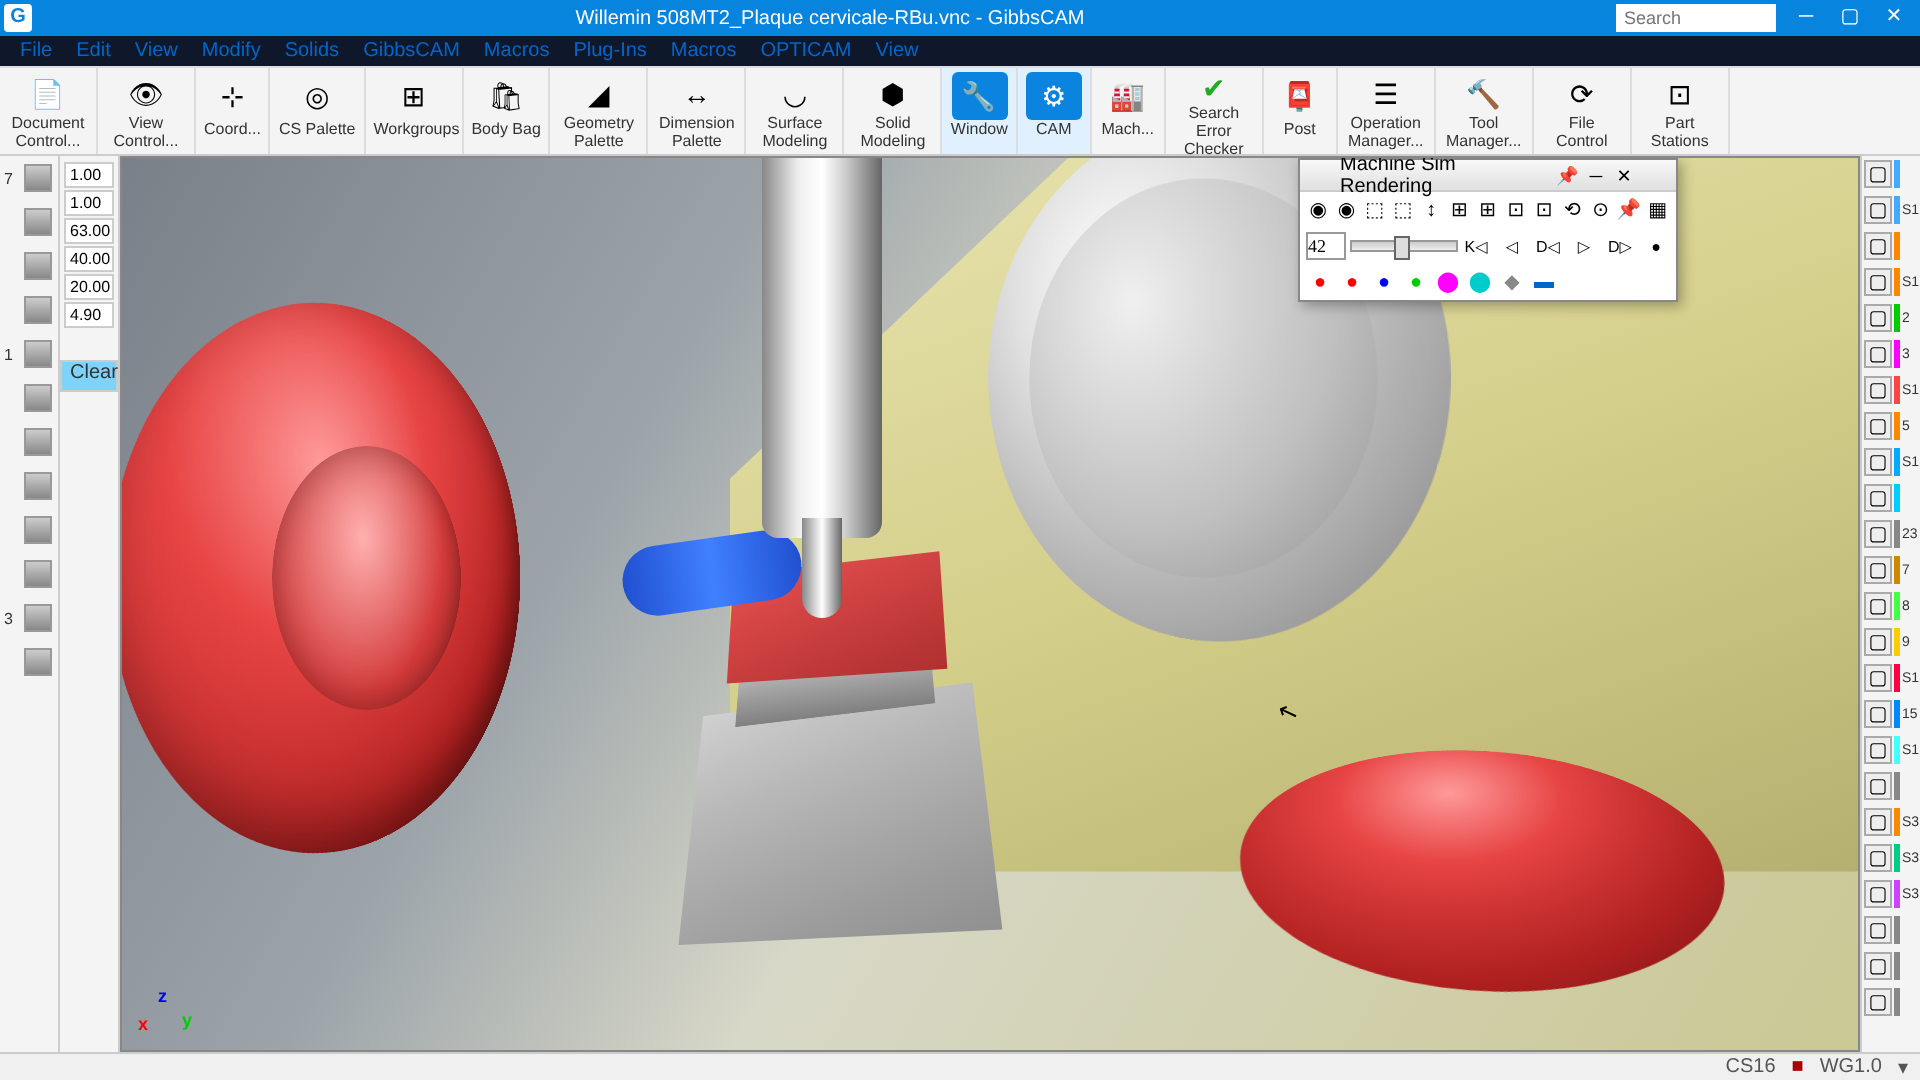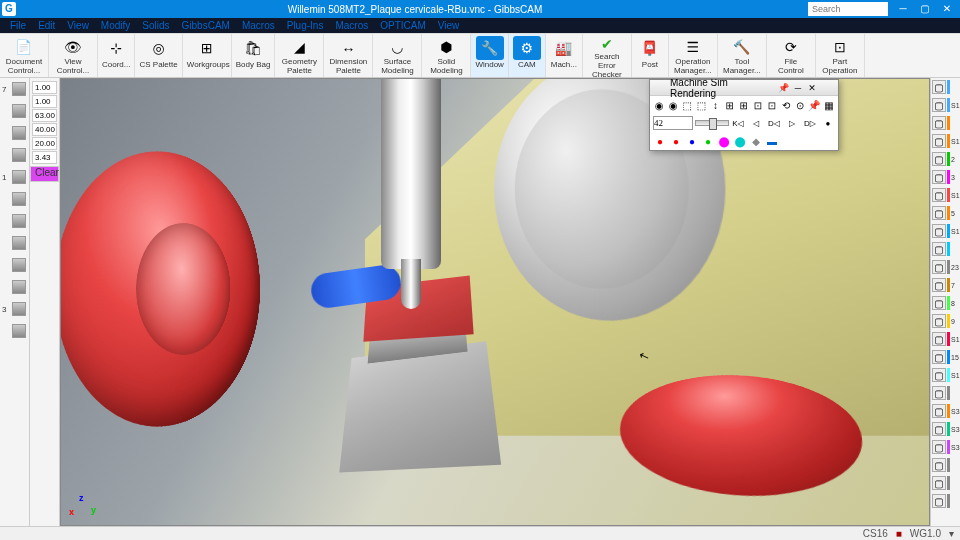--- a/index.html
+++ b/index.html
@@ -17,21 +17,21 @@
 .rgroup .lbl{font-size:8px;color:#333;text-align:center;white-space:nowrap}
 .single .lbl{max-width:40px;white-space:normal;line-height:9px}
 .bigicon{width:28px;height:24px}
 .workspace{position:absolute;top:78px;left:0;right:0;bottom:14px;display:flex}
 .leftdock{width:30px;background:#f4f4f4;border-right:1px solid #ccc;display:flex;flex-direction:column;overflow:hidden}
 .tooltab{height:22px;display:flex;align-items:center;padding:2px;gap:2px;cursor:pointer;font-size:8px}
 .tooltab .tn{width:8px;font-size:8px;color:#333}
 .tooltab .tic{width:14px;height:14px;background:linear-gradient(#ccc,#888);border:1px solid #999}
 .leftmid{width:30px;background:#f4f4f4;padding-top:2px;border-right:1px solid #ccc}
 .dimrow{font-size:8px;padding:1px 2px;background:#fff;border:1px solid #ccc;margin:1px 2px}
-.clearbar{height:16px;background:#d946ef;border:1px solid #ccc;margin-top:2px;text-align:center;padding:0 4px;font-size:10px;color:#333}
+.clearbar{height:16px;background:#7dd3fc;border:1px solid #ccc;margin-top:16px;text-align:center;padding:0 4px;font-size:10px;color:#333}
 .viewport{flex:1;position:relative;background:linear-gradient(120deg,#7a8088 0%,#9ca4aa 30%,#d8d8c8 50%,#cac893 100%);overflow:hidden;border:1px solid #888}
 .rightdock{width:30px;background:#f4f4f4;border-left:1px solid #ccc;display:flex;flex-direction:column;overflow:hidden}
 .opitem{height:18px;display:flex;align-items:center;gap:1px;padding:1px;cursor:pointer}
 .opitem .opn{width:6px;font-size:7px;color:#333}
 .opitem .opic{width:14px;height:14px;border:1px solid #aaa;display:flex;align-items:center;justify-content:center;font-size:10px}
 .opitem .opbar{width:3px;height:14px}
 .floater{position:absolute;top:0;right:90px;width:190px;background:#fff;border:1px solid #888;box-shadow:2px 2px 6px rgba(0,0,0,.3);z-index:10}
 .floater .fh{height:16px;background:linear-gradient(#f8f8f8,#e0e0e0);display:flex;align-items:center;padding:0 20px;font-size:10px;border-bottom:1px solid #ccc}
 .floater .fh span:first-child{flex:1}
 .fbtn{width:12px;height:12px;text-align:center;line-height:12px;cursor:pointer;margin-left:2px;font-size:9px}
@@ -149,21 +149,21 @@
   <div class="rgroup single">
       <div class="ricon bigicon">🔨</div>
       <div class="lbl">Tool Manager...</div>
     </div>
   <div class="rgroup single">
       <div class="ricon bigicon">⟳</div>
       <div class="lbl">File Control</div>
     </div>
   <div class="rgroup single">
       <div class="ricon bigicon">⊡</div>
-      <div class="lbl">Part Operation</div>
+      <div class="lbl">Part Stations</div>
     </div>
 </div>
 
 <div class="workspace">
   <div class="leftdock" id="leftdock">
       <div class="tooltab">
         <span class="tn">7</span>
         <span class="tic"></span>
       </div>
       <div class="tooltab">
@@ -211,21 +211,21 @@
         <span class="tic"></span>
       </div>
     </div>
   <div class="leftmid">
     <div id="dims">
         <div class="dimrow">1.00</div>
         <div class="dimrow">1.00</div>
         <div class="dimrow">63.00</div>
         <div class="dimrow">40.00</div>
         <div class="dimrow">20.00</div>
-        <div class="dimrow">3.43</div>
+        <div class="dimrow">4.90</div>
       </div>
     <div class="clearbar">Clear</div>
   </div>
   <div class="viewport" style="position:relative">
 
     <div class="machbody"></div>
     <div class="spindle2"></div>
     <div class="chuck1"></div>
     <div class="chuck2"></div>
     <div class="vise"></div>
@@ -254,21 +254,21 @@
           <div class="fic">⊞</div>
           <div class="fic">⊞</div>
           <div class="fic">⊡</div>
           <div class="fic">⊡</div>
           <div class="fic">⟲</div>
           <div class="fic">⊙</div>
           <div class="fic">📌</div>
           <div class="fic">▦</div>
         </div>
       <div class="row">
-        <input style="width: 40px; height: 14px; font-size: 9px; border: 1px solid rgb(153, 153, 153); font-family: Liberation Serif, serif;" value="42">
+        <input style="width: 20px; height: 14px; font-size: 9px; border: 1px solid rgb(153, 153, 153); font-family: Liberation Serif, serif;" value="42">
         <div style="flex:1;height:6px;background:linear-gradient(#ccc,#eee);border:1px solid #999;position:relative">
           <div style="position:absolute;left:40%;top:-3px;width:8px;height:12px;background:#ddd;border:1px solid #666"></div>
         </div>
         <div id="fr2" style="display:flex;gap:4px">
             <div class="fic" style="font-size:8px">K◁</div>
             <div class="fic" style="font-size:8px">◁</div>
             <div class="fic" style="font-size:8px">D◁</div>
             <div class="fic" style="font-size:8px">▷</div>
             <div class="fic" style="font-size:8px">D▷</div>
             <div class="fic" style="font-size:8px">●</div>

